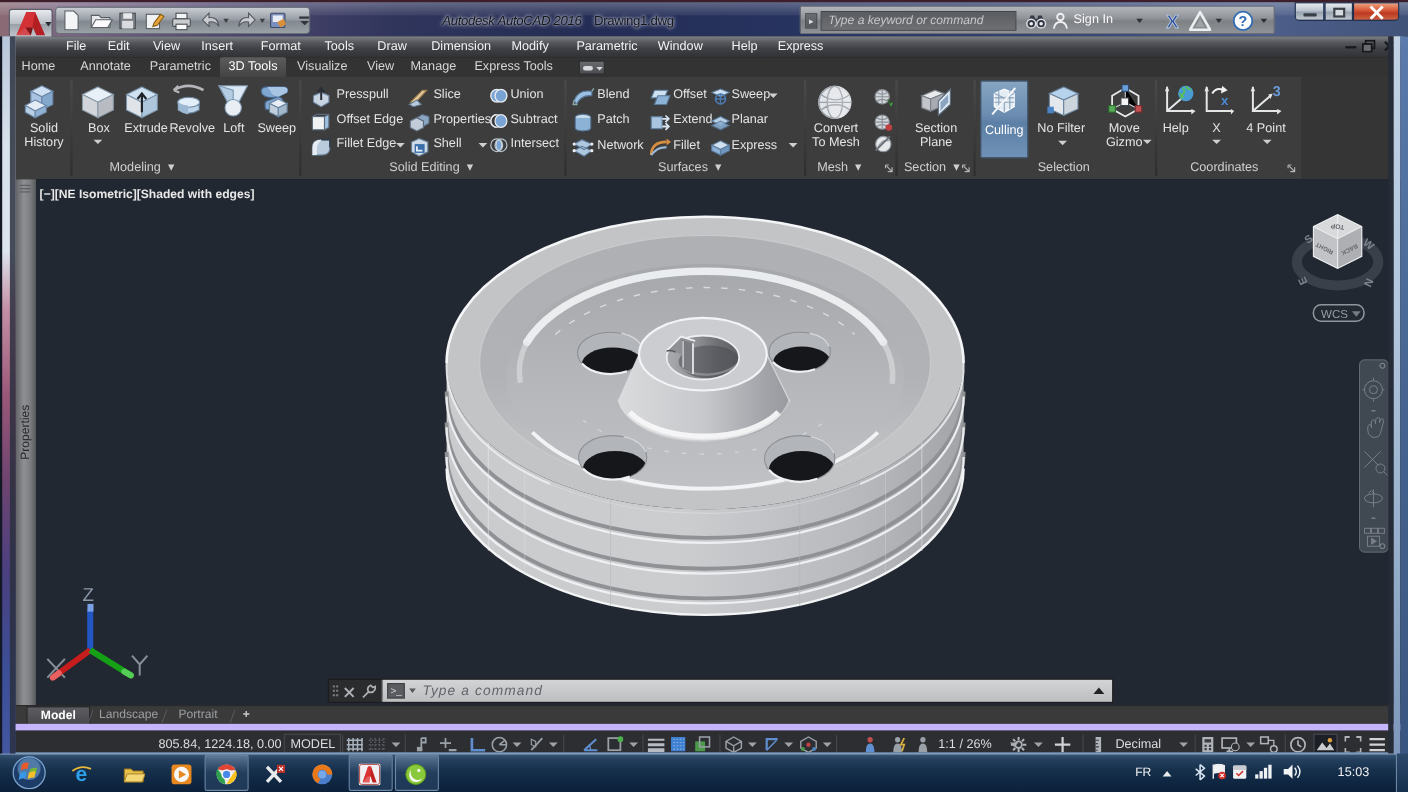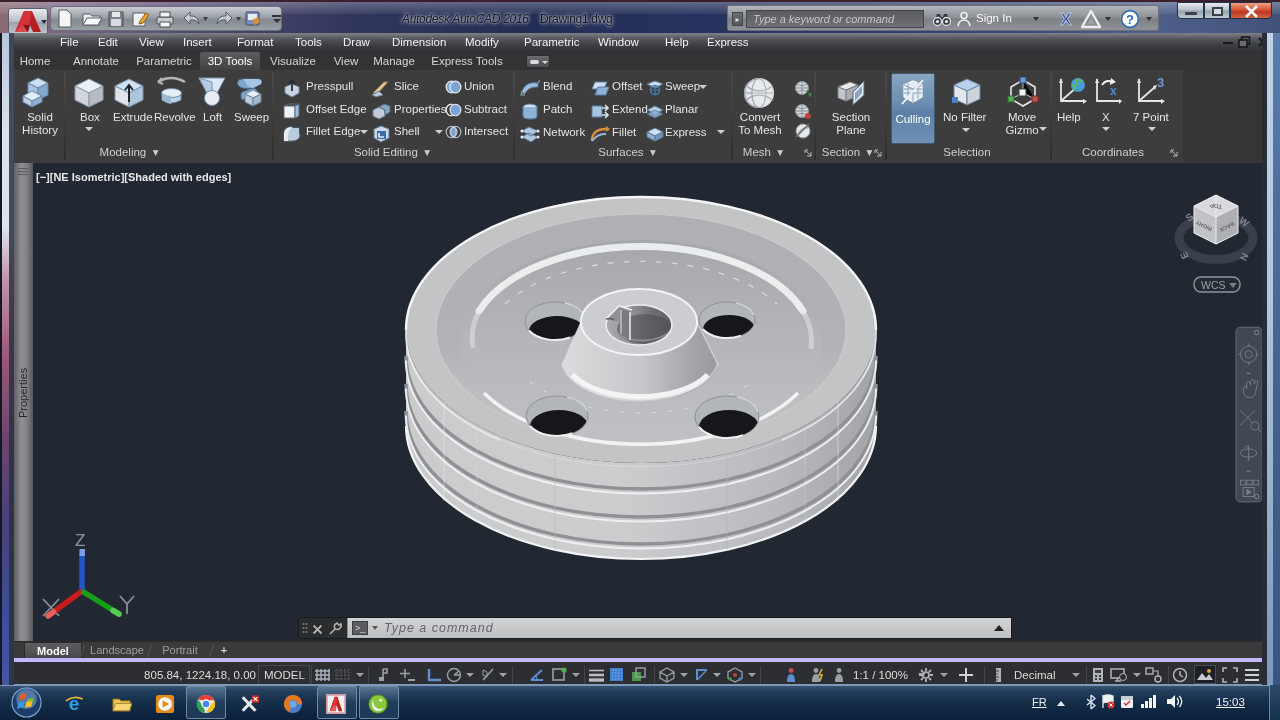--- a/index.html
+++ b/index.html
@@ -41,28 +41,28 @@
 #propbar span{position:absolute;left:3px;top:255px;color:#26262a;font-size:11px;transform:rotate(-90deg);transform-origin:0 0;white-space:nowrap;}
 
 .sideL{left:0;top:33px;width:14px;height:652px;}
 
 #cmddock{left:298px;top:617px;width:714px;height:22px;background:#2b2c2e;border:1px solid #1a1b1d;}
 #cmdfield{position:absolute;left:48px;top:0px;width:664px;height:20px;background:linear-gradient(#d2d4d6,#bcbec0);border-left:1px solid #8a8c8e;}
 
 #laytabs{left:2px;top:641px;width:1276px;height:17px;background:#3a3a3a;border-top:1px solid #2a2a2a;}
 .ltab{position:absolute;top:0px;height:17px;font-size:11px;line-height:16px;text-align:center;}
 
-#statusbar{left:2px;top:658px;width:1276px;height:26px;background:#2d2e32;border-top:4px solid #c4b5fd;}
+#statusbar{left:2px;top:658px;width:1276px;height:26px;background:#2d2e32;border-top:6px solid #c4b5fd;}
 .stxt{position:absolute;top:7px;font-size:11.5px;color:#dcdcdc;}
 
 #taskbar{left:0;top:684px;width:1280px;height:36px;background:linear-gradient(#3f5c7e 0%,#24405e 18%,#16304c 45%,#102844 70%,#0c2039 100%);}
 #taskbar:before{content:"";position:absolute;left:0;top:0;width:100%;height:2px;background:#7e9ab8;}
 .ticon{position:absolute;top:10px;width:20px;height:20px;}
 .ttile{position:absolute;top:2px;width:40px;height:33px;border-radius:2px;border:1px solid #6d89a8;background:linear-gradient(rgba(185,210,238,.32),rgba(120,160,205,.14) 50%,rgba(95,135,185,.22));}
-.trayt{position:absolute;top:12px;font-size:11px;color:#f2f2f2;text-decoration:underline;}
+.trayt{position:absolute;top:12px;font-size:11px;color:#f2f2f2;}
 </style></head>
 <body>
 <div id="screen">
 
   <div class="abs sideL" style="z-index:6;background:linear-gradient(#b9c6da 0%,#d8e2ec 15%,#dce4ee 30%,#c490a6 38%,#9a5878 50%,#6e4470 62%,#4a4080 75%,#3c4e96 88%,#4456a0 100%);"></div>
   <div class="abs" style="z-index:6;right:13px;top:33px;width:5px;height:652px;background:#262c38;"></div>
   <div class="abs" style="z-index:6;right:7px;top:33px;width:6px;height:652px;background:linear-gradient(#c2d2e4,#b2c6dc 40%,#93acc9 75%,#7e97bb);"></div>
   <div class="abs" style="z-index:6;right:0;top:33px;width:7px;height:652px;background:linear-gradient(#5a7bac,#46648f 50%,#3a5580);"></div>
   <div class="abs" style="z-index:7;left:0;top:33px;width:2px;height:652px;background:#141824;"></div>
   <div class="abs" style="z-index:7;left:9px;top:33px;width:5px;height:652px;background:rgba(42,48,62,.85);"></div>
@@ -437,21 +437,21 @@
       <path d="M17 1 L22 5 L16 8 Z" fill="#f0f2f4"></path>
       <text x="16" y="18" font-size="12" font-weight="bold" fill="#4a8ad4" font-family="Liberation Sans">x</text>
     </svg>
     <div class="slabel" style="left:1100px;top:41px">X</div>
     <div class="carat" style="left:1100px;top:57px"></div>
     <svg class="abs" style="left:1134px;top:7px" width="32" height="29" viewBox="0 0 32 29">
       <path d="M3 2 V24 H26 M3 24 L19 10" fill="none" stroke="#e4e6e8" stroke-width="1.8"></path>
       <path d="M1 6 L3 1 L5 6 Z M25 22 L29 24 L25 27 Z M17 9 L21 8 L19 13 Z" fill="#e4e6e8"></path>
       <text x="21" y="10" font-size="13" font-weight="bold" fill="#6a9ad8" font-family="Liberation Sans">3</text>
     </svg>
-    <div class="slabel" style="left:1131px;top:41px">7 Point</div>
+    <div class="slabel" style="left:1131px;top:41px">4 Point</div>
     <div class="carat" style="left:1146px;top:57px"></div>
     <div class="ptitle" style="left:1048px;width:126px">Coordinates</div>
     <svg class="abs" style="left:1168px;top:79px" width="8" height="8" viewBox="0 0 8 8">
         <path d="M1 1 h3 M1 1 v3 M2 2 l5 5 M7 3 v4 h-4" stroke="#b8b8b8" fill="none"></path>
       </svg>
   </div>
   <div id="propbar" class="abs">
       <span>Properties</span>
       <div class="abs" style="left:4px;top:5px;width:10px;height:1px;background:#5a5c5e;box-shadow:0 3px 0 #5a5c5e,0 6px 0 #5a5c5e;"></div>
     </div>
@@ -778,21 +778,21 @@
       </svg>
     <svg class="abs" style="left:808px;top:5px" width="17" height="16" viewBox="0 0 17 16">
         <circle cx="6" cy="3.5" r="2.4" fill="#9aa0a8"></circle>
         <path d="M2 15 q0 -8 4 -8 q4 0 4 8z" fill="#9aa0a8"></path>
         <path d="M12 2 l-3 6 h3 l-2 6" stroke="#d8b040" stroke-width="1.6" fill="none"></path>
       </svg>
     <svg class="abs" style="left:830px;top:5px" width="15" height="16" viewBox="0 0 15 16">
         <circle cx="7" cy="3.5" r="2.4" fill="#9aa0a8"></circle>
         <path d="M3 15 q0 -8 4 -8 q4 0 4 8z" fill="#9aa0a8"></path>
       </svg>
-    <div class="stxt" style="left:851px;">1:1 / 100%</div>
+    <div class="stxt" style="left:851px;">1:1 / 26%</div>
     <div class="carat" style="left:916px;top:11px;border-top-color:#a0a2a6;"></div>
     <svg class="abs" style="left:916px;top:5px" width="16" height="16" viewBox="0 0 16 16">
         <circle cx="8" cy="8" r="3" fill="none" stroke="#b0b4ba" stroke-width="1.6"></circle>
         <g stroke="#b0b4ba" stroke-width="1.8">
           <path d="M8 1 v3 M8 12 v3 M1 8 h3 M12 8 h3 M3 3 l2 2 M11 11 l2 2 M13 3 l-2 2 M5 11 l-2 2"></path>
         </g>
       </svg>
     <div class="carat" style="left:938px;top:11px;border-top-color:#a0a2a6;"></div>
     <svg class="abs" style="left:956px;top:5px" width="16" height="16" viewBox="0 0 16 16">
         <path d="M8 1 v14 M1 8 h14" stroke="#d0d2d6" stroke-width="2"></path>

